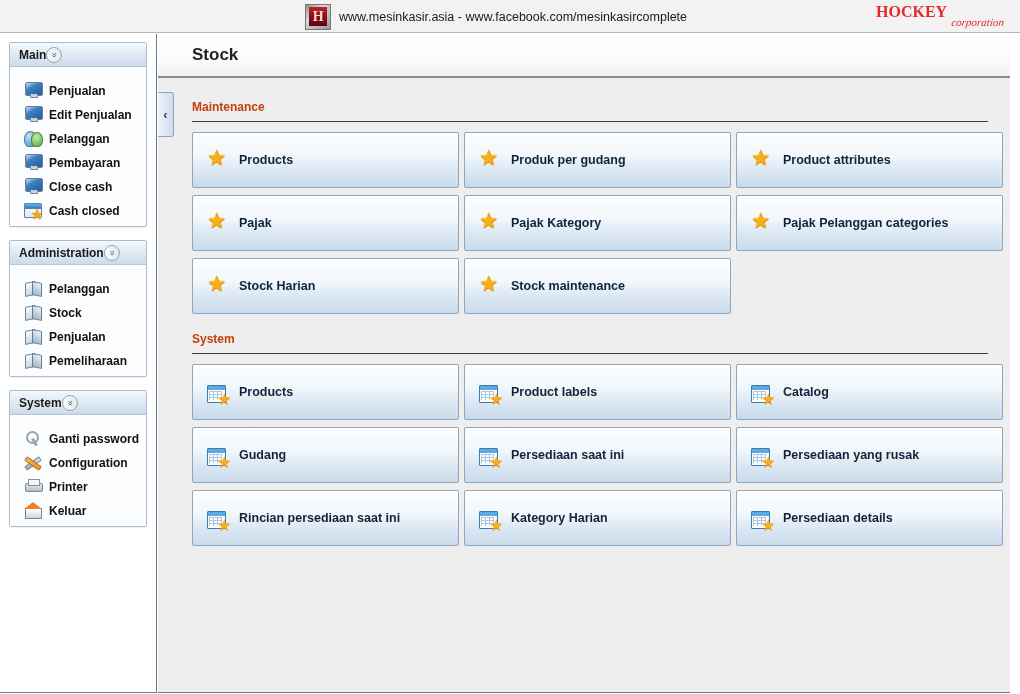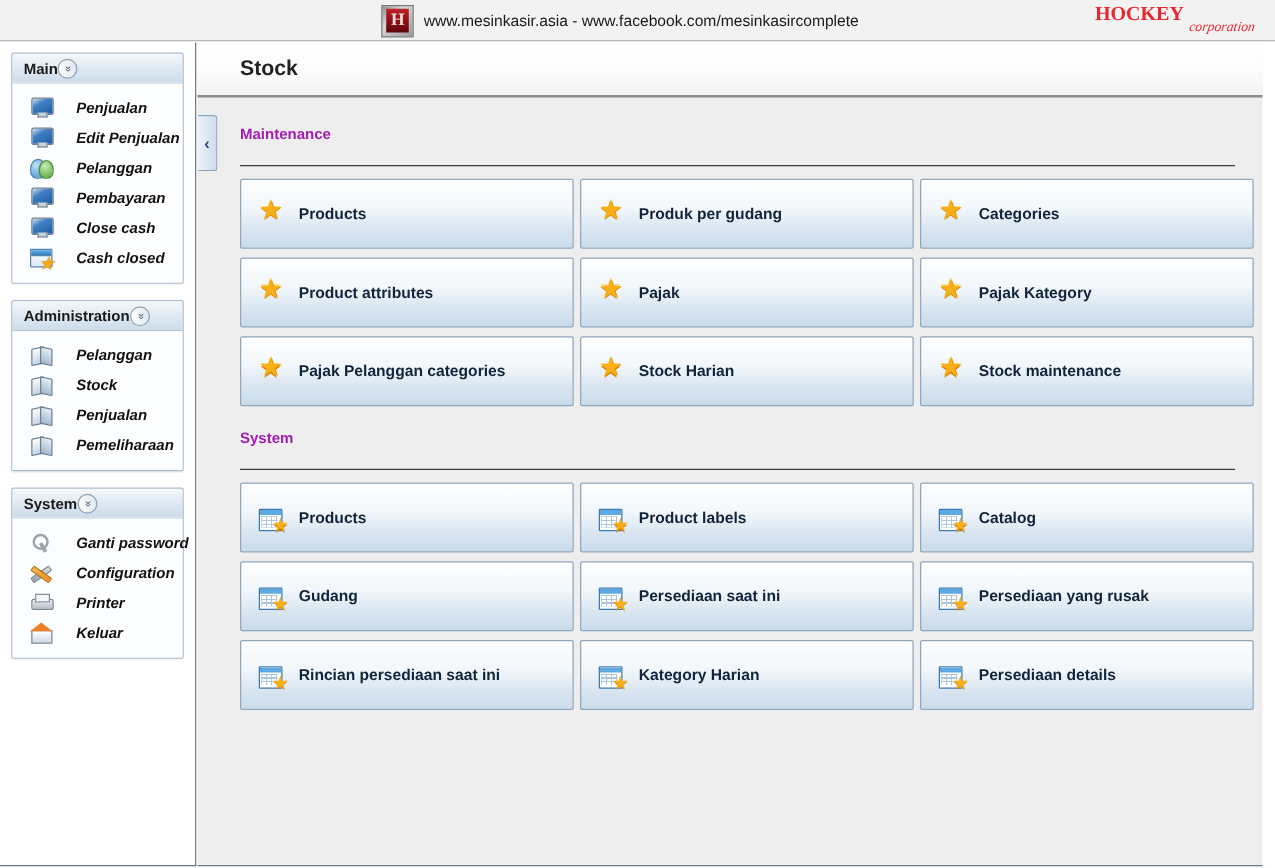--- a/index.html
+++ b/index.html
@@ -84,25 +84,24 @@
   }
   .collapse-btn {
     width: 16px; height: 16px; border-radius: 50%;
     border: 1px solid #8fa4b8;
     background: linear-gradient(180deg,#fdfdfd,#e0e8ef);
     display: flex; align-items: center; justify-content: center;
     font-size: 9px; color: #445566; line-height: 1;
   }
   .panel-body { padding: 7px 6px 8px 6px; background:#fcfdfe; }
   .nav-item {
-    display: flex; align-items: center; gap: 19px;
+    display: flex; align-items: flex-end; gap: 7px;
     height: 24px; padding-left: 8px;
     font-size: 12px; color: #111; font-weight: bold;
     cursor: default;
-    font-style: italic;
   }
   .nav-item .lbl { white-space: nowrap; }
 
   
   .ic { width: 18px; height: 16px; position: relative; flex: 0 0 18px; }
   .ic-monitor::before {
     content:""; position:absolute; left:1px; top:0; width:16px; height:12px;
     background: linear-gradient(150deg,#cfe3f5 0%,#3f80c4 35%,#1f5c9e 100%);
     border:1px solid #6f7d8c; border-radius:2px;
   }
@@ -210,23 +209,23 @@
     border-bottom: 2px solid #8b8b8b;
     display: flex; align-items: center;
     padding-left: 34px;
   }
   .content-title {
     font-size: 17px; font-weight: bold; color: #222;
   }
   .content-body { padding: 22px 12px 0 34px; }
 
   .section-label {
-    font-size: 12px; font-weight: bold; color: #a21caf;
+    font-size: 12px; font-weight: bold; color: #c2410c;
     border-bottom: 1px solid #3d3d3d;
-    padding-bottom: 18px;
+    padding-bottom: 7px;
     margin-bottom: 10px;
     margin-right: 10px;
   }
   .section-label .txt { display:inline-block; }
 
   .grid {
     display: grid;
     grid-template-columns: repeat(3, 267px);
     gap: 7px 5px;
     margin-bottom: 18px;
@@ -397,24 +396,20 @@
       <div class="tile">
         <span class="ti ti-star"></span>
         <span class="tile-label">Products</span>
       </div>
       <div class="tile">
         <span class="ti ti-star"></span>
         <span class="tile-label">Produk per gudang</span>
       </div>
       <div class="tile">
         <span class="ti ti-star"></span>
-        <span class="tile-label">Categories</span>
-      </div>
-      <div class="tile">
-        <span class="ti ti-star"></span>
         <span class="tile-label">Product attributes</span>
       </div>
       <div class="tile">
         <span class="ti ti-star"></span>
         <span class="tile-label">Pajak</span>
       </div>
       <div class="tile">
         <span class="ti ti-star"></span>
         <span class="tile-label">Pajak Kategory</span>
       </div>

